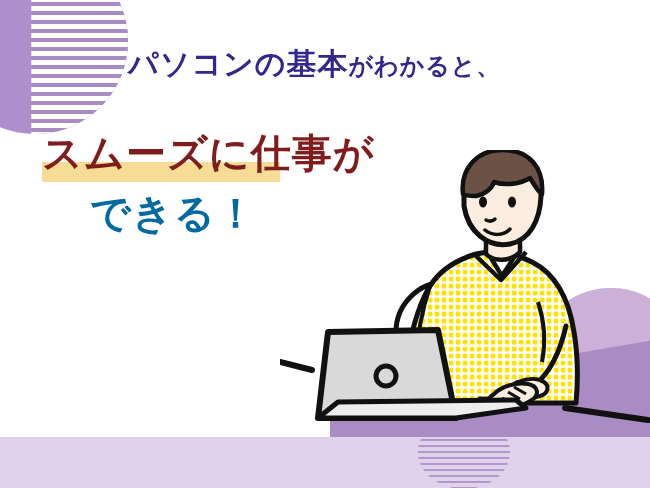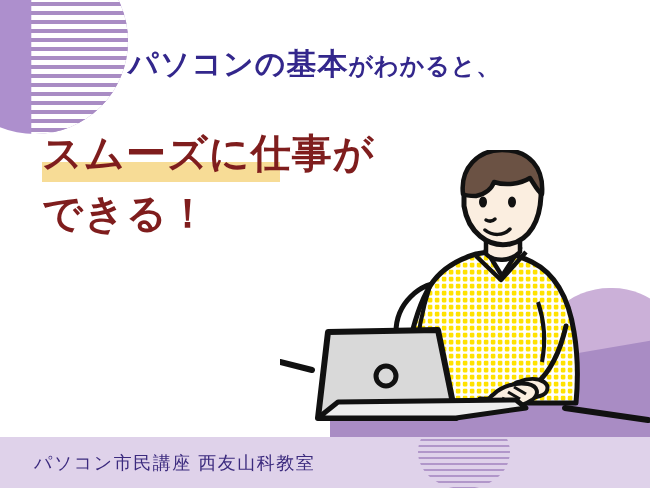--- a/index.html
+++ b/index.html
@@ -182,21 +182,21 @@
 
     <div class="line1" id="line1" style="color: rgb(51, 39, 140);">
       <span class="big">パソコンの基本</span><span class="small">がわかると、</span>
     </div>
 
     <div class="line2wrap">
       <div class="hl-bar" id="hlBar" style="background: rgb(247, 220, 150);"></div>
       <div class="line2" id="line2" style="color: #7f1d1d;">スムーズに仕事が</div>
     </div>
 
-    <div class="line3" id="line3" style="color: #7f1d1d;">できる！</div>
+    <div class="line3" id="line3" style="color: #0369a1; margin-left: 48px;">できる！</div>
   </div>
 
   <div class="illus">
     <svg width="370" height="300" viewBox="0 0 370 300" xmlns="http://www.w3.org/2000/svg">
       <defs>
         <pattern id="dotPat" width="7" height="7" patternUnits="userSpaceOnUse">
           <rect width="7" height="7" fill="#ffffff"></rect>
           <rect x="0.8" y="0.8" width="4.6" height="4.6" rx="1.1" fill="#ffe200"></rect>
         </pattern>
         <clipPath id="torsoClip">
@@ -283,16 +283,15 @@
 
         <path d="M38 268 L176 268 L246 258 L236 250 L58 252 Z" fill="#eeeeee" stroke="#111111" stroke-width="5" stroke-linejoin="round"></path>
 
         <line x1="0" y1="212" x2="32" y2="220" stroke="#111111" stroke-width="6" stroke-linecap="round"></line>
       </g>
     </svg>
   </div>
 
   <div class="banner" id="banner" style="background: rgb(223, 210, 234);">
     <div class="banner-stripes" id="bannerStripes" style="background: repeating-linear-gradient(rgb(169, 140, 196) 0px, rgb(169, 140, 196) 2px, rgb(223, 210, 234) 2px, rgb(223, 210, 234) 6px);"></div>
-    <div class="banner-text" id="bannerText" style="color: rgb(59, 42, 126);">パソコン市民講座 西友山科教室</div>
   </div>
 
 </div>
 
 </body></html>

